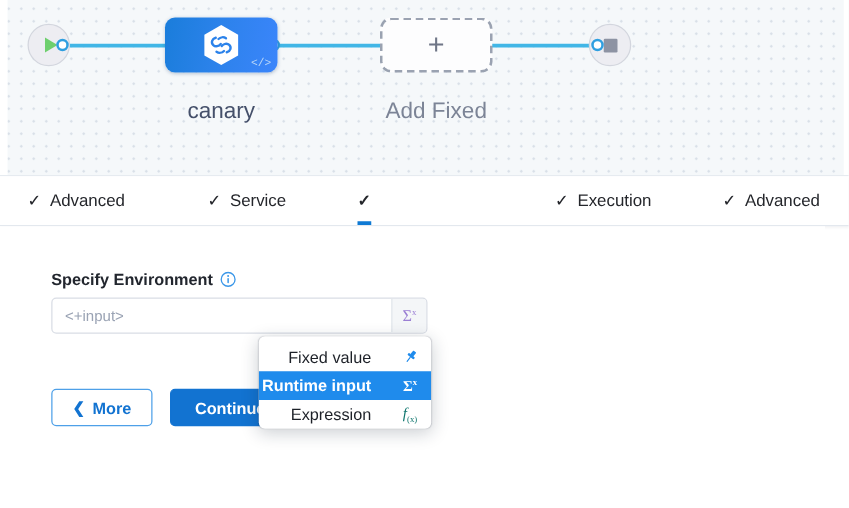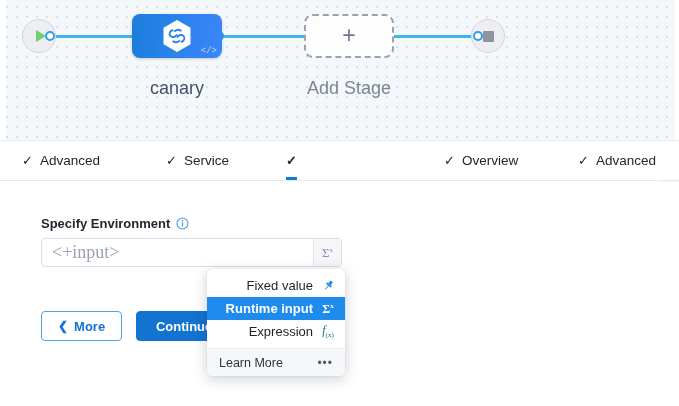--- a/index.html
+++ b/index.html
@@ -251,22 +251,22 @@
     border-radius: 4px;
     box-sizing: border-box;
     background: #ffffff;
     overflow: hidden;
   }
   .text-input {
     flex: 1;
     border: none;
     outline: none;
     padding: 0 10px;
-    font-size: 18px;
-    font-family: Liberation Serif, serif;
+    font-size: 12px;
+    font-family: Liberation Sans, sans-serif;
     color: #ec4899;
     background: transparent;
   }
   .text-input::placeholder { color: #9aa3b4; }
   .sigma-btn {
     width: 27px;
     background: #f4f6f8;
     border-left: 1px solid #e2e6ec;
     display: flex;
     align-items: center;
@@ -329,21 +329,21 @@
     border-radius: 5px;
     box-shadow: 0 3px 14px rgba(25,35,55,0.22), 0 0 1px rgba(25,35,55,0.2);
     overflow: hidden;
     z-index: 30;
   }
   .dd-item {
     height: 23px;
     display: flex;
     align-items: center;
     justify-content: flex-end;
-    gap: 8px;
+    gap: 24px;
     padding: 0 10px 0 12px;
     font-size: 13px;
     color: #1d2128;
     cursor: pointer;
     white-space: nowrap;
   }
   .dd-item:first-child { margin-top: 5px; }
   .dd-item.selected {
     background: #1f8bec;
     color: #ffffff;
@@ -429,39 +429,39 @@
     <div class="add-stage-node">
       <span class="plus-glyph">+</span>
     </div>
 
     <div class="port port-d"></div>
     <div class="terminal-node node-end">
       <div class="stop-sq"></div>
     </div>
 
     <div class="node-label label-canary">canary</div>
-    <div class="node-label label-add">Add Stage</div>
+    <div class="node-label label-add">Add Fixed</div>
   </div>
 
   <div class="tabs">
     <div class="tab tab-0">
       <span class="check">✓</span>
       <span>Advanced</span>
     </div>
     <div class="tab tab-1">
       <span class="check">✓</span>
       <span>Service</span>
     </div>
     <div class="tab tab-2 active">
       <span class="check">✓</span>
       <span class="tab-underline"></span>
     </div>
     <div class="tab tab-3">
       <span class="check">✓</span>
-      <span>Overview</span>
+      <span>Execution</span>
     </div>
     <div class="tab tab-4">
       <span class="check">✓</span>
       <span>Advanced</span>
     </div>
   </div>
 
   <div class="body">
 
     <div class="field-label">
@@ -513,19 +513,15 @@
       </span>
     </div>
 
     <div class="dd-item">
       <span>Expression</span>
       <span class="dd-icon">
         <span class="fx-glyph">f<sub>(x)</sub></span>
       </span>
     </div>
 
-    <div class="dd-footer">
-      <span>Learn More</span>
-      <span class="dots">•••</span>
-    </div>
   </div>
 
 </div>
 
 </body></html>

